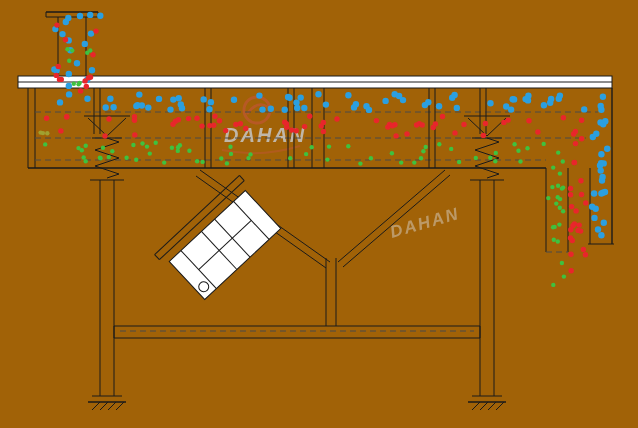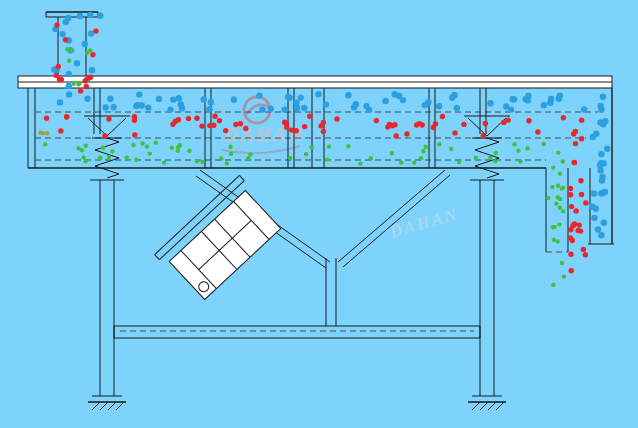--- a/index.html
+++ b/index.html
@@ -1,20 +1,20 @@
 <!DOCTYPE html>
 <html><head>
 <meta charset="utf-8">
 <style>
   html,body{margin:0;padding:0;background:#ffffff;}
   .stage{
     position:relative;
     width:638px;height:428px;
-    background:#7dd3fc;
-    font-family:Liberation Serif, serif;
+    background:#a16207;
+    font-family:Liberation Sans, sans-serif;
     overflow:hidden;
   }
   svg{display:block;}
   .outline{stroke:#1a1a1a;stroke-width:1;fill:none;}
   .outline-thick{stroke:#1a1a1a;stroke-width:1.4;fill:none;}
   .dashed{stroke:#4a4a4a;stroke-width:1;fill:none;stroke-dasharray:6 4;}
   .whitefill{fill:#ffffff;stroke:#1a1a1a;stroke-width:1;}
   .wm-text{font-weight:bold;font-style:italic;letter-spacing:2px;}
 </style>
 </head>

